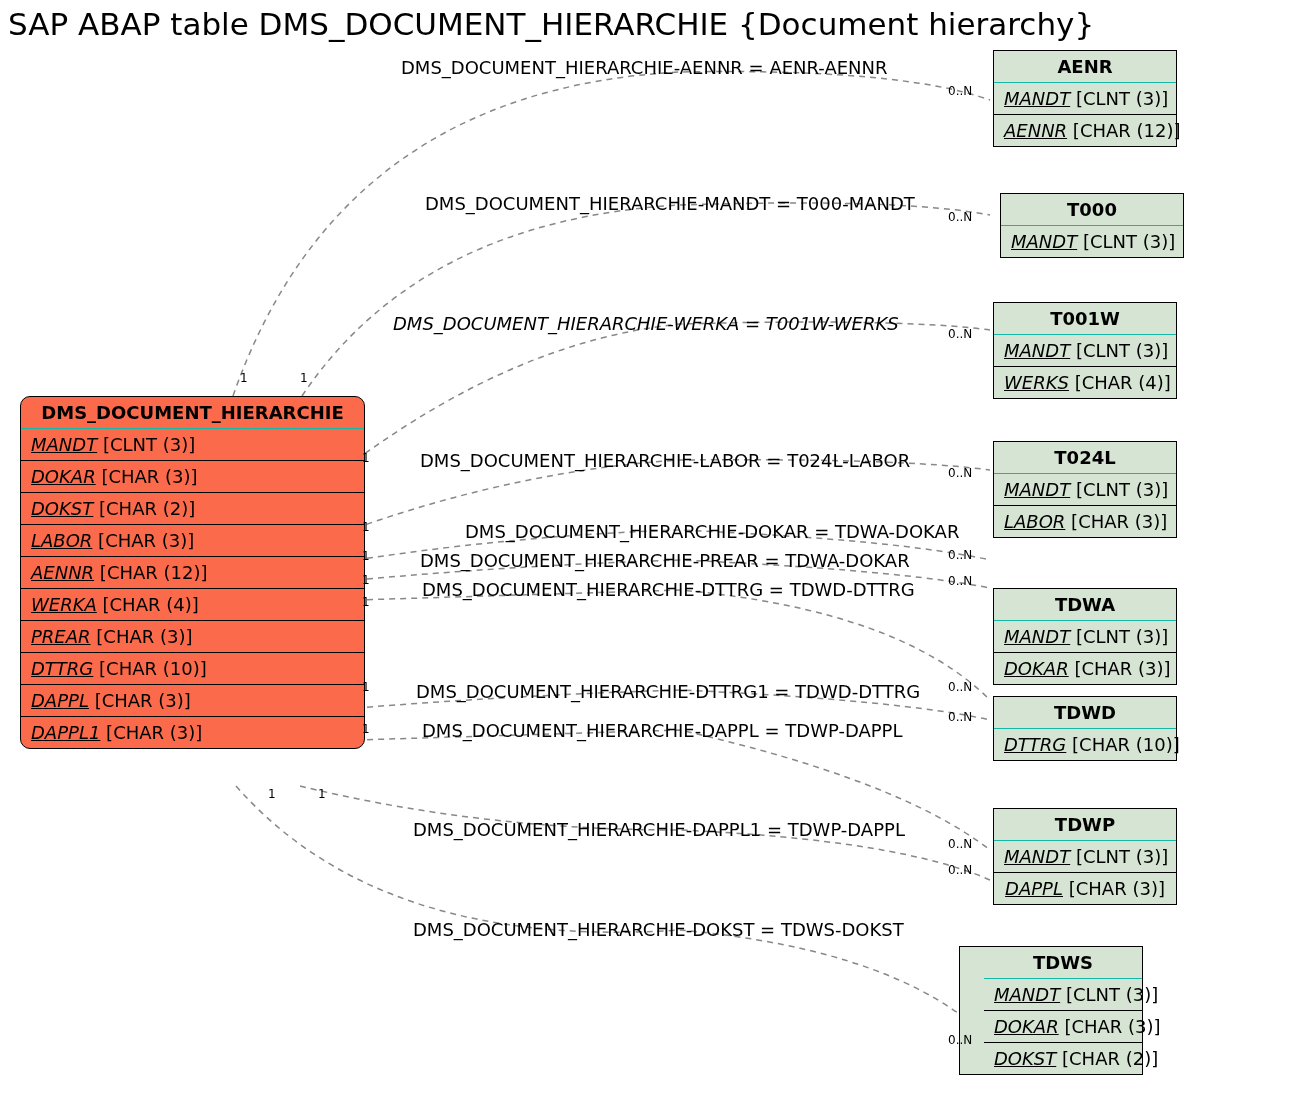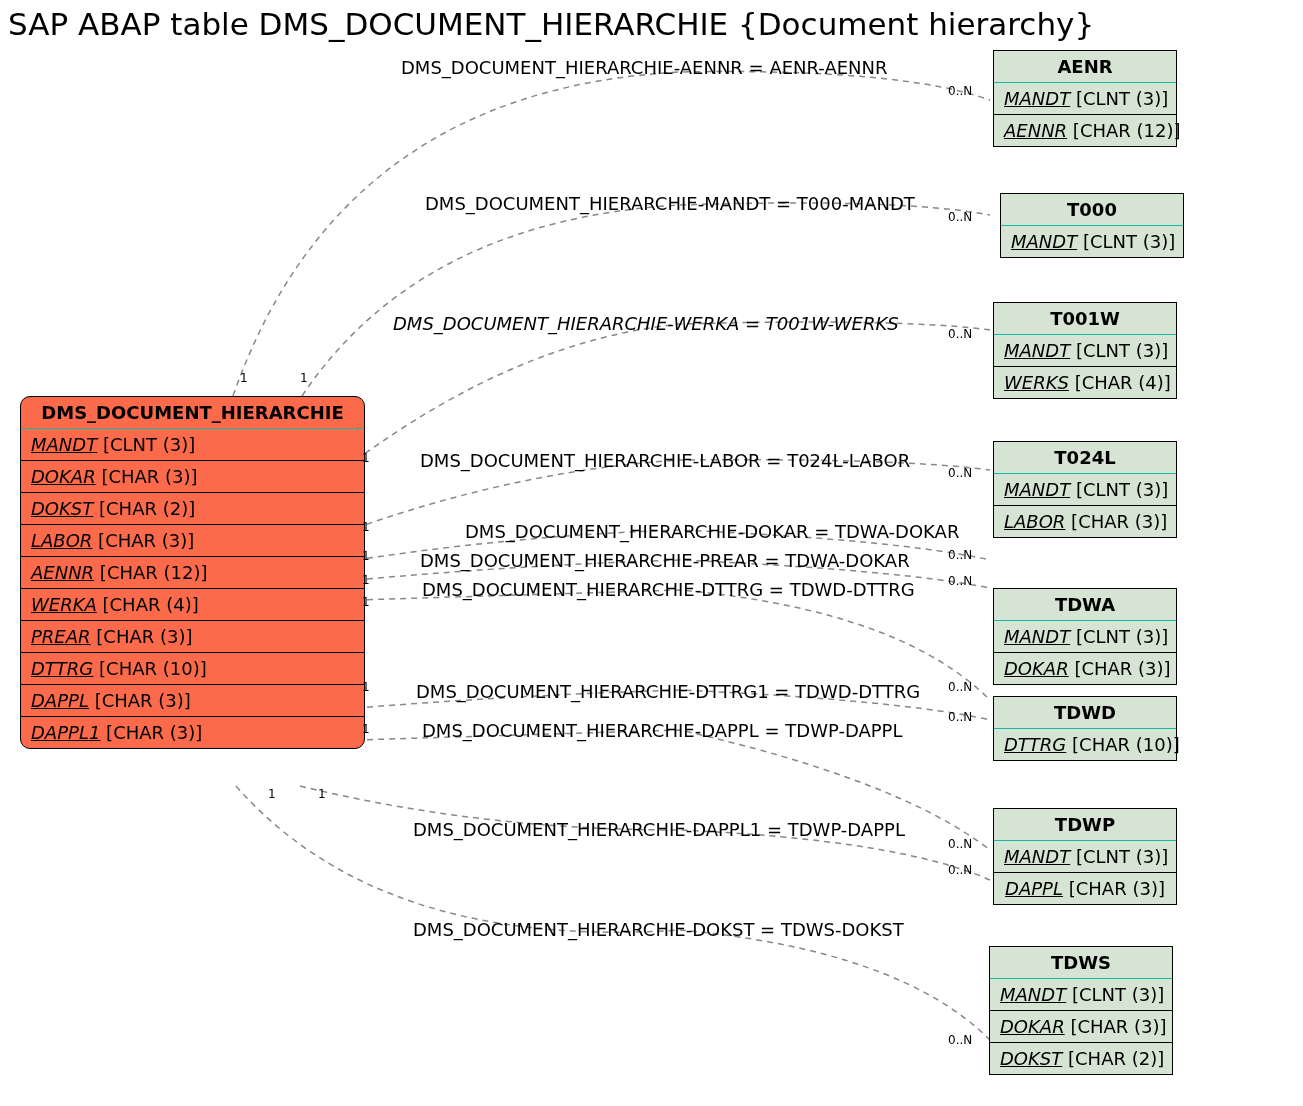--- a/index.html
+++ b/index.html
@@ -128,21 +128,21 @@
   <div class="hdr">TDWD</div>
   <div class="row"><span class="fname">DTTRG</span> <span>[CHAR (10)]</span></div>
 </div>
 
 <div class="tbl ref-tbl" style="left:993px; top:808px;">
   <div class="hdr">TDWP</div>
   <div class="row"><span class="fname">MANDT</span> <span>[CLNT (3)]</span></div>
   <div class="row"><span class="fname">DAPPL</span> <span>[CHAR (3)]</span></div>
 </div>
 
-<div class="tbl ref-tbl" style="left:989px; top:946px;">
+<div class="tbl ref-tbl" style="left:959px; top:946px;padding-left:24px;">
   <div class="hdr">TDWS</div>
   <div class="row"><span class="fname">MANDT</span> <span>[CLNT (3)]</span></div>
   <div class="row"><span class="fname">DOKAR</span> <span>[CHAR (3)]</span></div>
   <div class="row"><span class="fname">DOKST</span> <span>[CHAR (2)]</span></div>
 </div>
 
 <div class="rel-label" style="left:401px; top:57px;">DMS_DOCUMENT_HIERARCHIE-AENNR = AENR-AENNR</div>
 <div class="rel-label" style="left:425px; top:193px;">DMS_DOCUMENT_HIERARCHIE-MANDT = T000-MANDT</div>
 <div class="rel-label" style="left:393px; top:313px;font-style:italic;">DMS_DOCUMENT_HIERARCHIE-WERKA = T001W-WERKS</div>
 <div class="rel-label" style="left:420px; top:450px;">DMS_DOCUMENT_HIERARCHIE-LABOR = T024L-LABOR</div>

